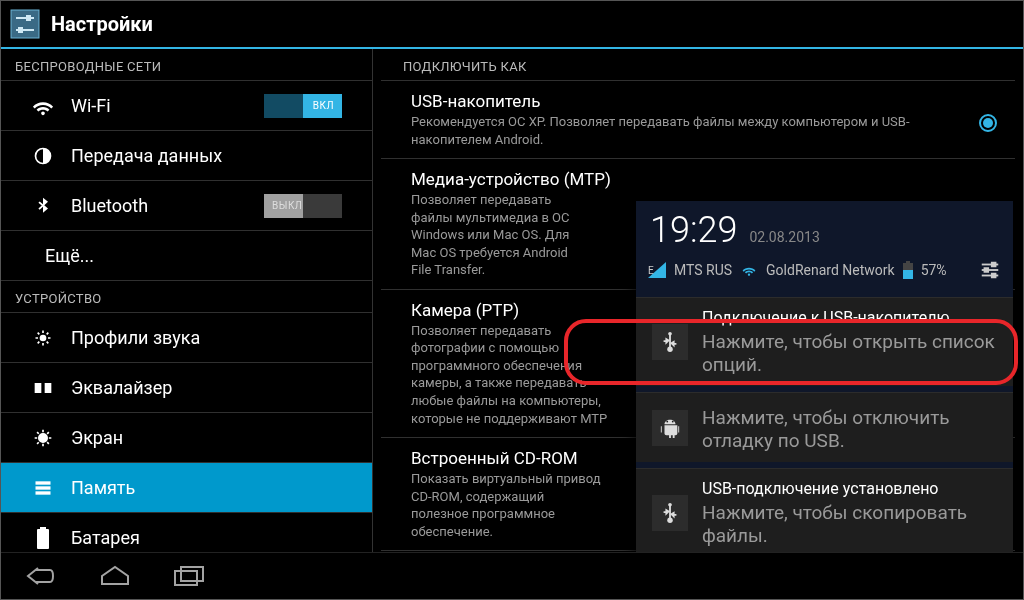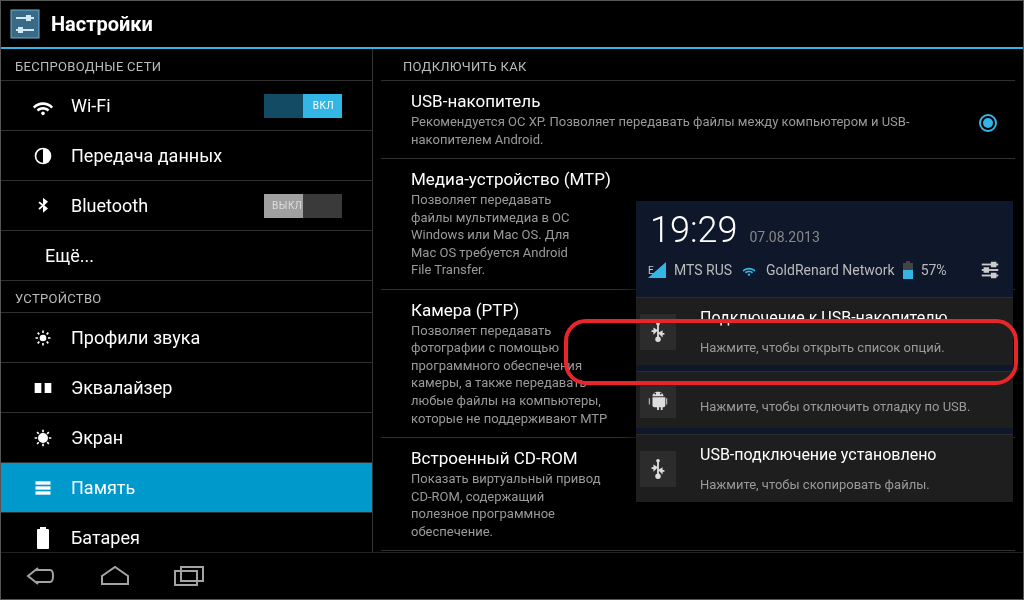--- a/index.html
+++ b/index.html
@@ -36,25 +36,25 @@
   .radio{width:18px;height:18px;border:2px solid #777;border-radius:50%;margin-top:6px;flex-shrink:0;position:relative}
   .radio.checked{border-color:#33b5e5}
   .radio.checked::after{content:"";position:absolute;inset:2px;border-radius:50%;background:#33b5e5}
 
   
   .shade{position:absolute;right:10px;top:200px;width:377px;background:#0f172a;box-shadow:-4px 4px 12px rgba(0,0,0,.8)}
   .shade-header{display:flex;align-items:baseline;padding:8px 14px 4px;gap:12px}
   .shade-time{font-size:36px;font-weight:300;color:#fff}
   .shade-date{font-size:14px;color:#888}
   .shade-status{display:flex;align-items:center;gap:8px;padding:4px 12px 10px;font-size:14px;color:#bbb}
-  .notif{display:flex;align-items:center;gap:24px;padding:10px 4px;border-top:1px solid #2c2c2c;background:#1e1e1e;margin-top:6px}
+  .notif{display:flex;align-items:center;gap:14px;padding:10px 16px;border-top:1px solid #2c2c2c;background:#1e1e1e;margin-top:6px}
   .notif + .notif{margin-top:6px}
   .notif-icon{width:36px;height:36px;display:flex;align-items:center;justify-content:center;flex-shrink:0;background:#2c2c2c}
   .notif .ntitle{font-size:16px;color:#fff}
-  .notif .ndesc{font-size:13px;color:#9a9a9a;margin-top:13px}
+  .notif .ndesc{font-size:19px;color:#9a9a9a;margin-top:3px}
   .highlight-box{border:4px solid #e8262a;border-radius:22px;position:absolute;pointer-events:none}
 
   
   .navbar{position:absolute;left:0;right:0;bottom:0;height:47px;background:#000;display:flex;align-items:center;gap:30px;padding-left:18px;border-top:1px solid #222}
   .navbtn{width:44px;height:30px;display:flex;align-items:center;justify-content:center;opacity:.8}
 
   svg{display:block}
 </style>
 </head>
 <body>
@@ -201,21 +201,21 @@
             <div class="odesc" style="max-width:190px">Показать виртуальный привод CD-ROM, содержащий полезное программное обеспечение.</div>
           </div>
         </div>
       </div>
     </div>
   </div>
 
   <div class="shade">
     <div class="shade-header">
       <div class="shade-time">19:29</div>
-      <div class="shade-date">07.08.2013</div>
+      <div class="shade-date">02.08.2013</div>
     </div>
     <div class="shade-status">
       <span>
           <svg width="18" height="16" viewBox="0 0 18 16">
             <polygon points="0,16 18,16 18,0" fill="#33b5e5"></polygon>
             <text x="0" y="12" font-size="10" fill="#ccc">E</text>
           </svg>
         </span>
       <span>MTS RUS</span>
       <span>

